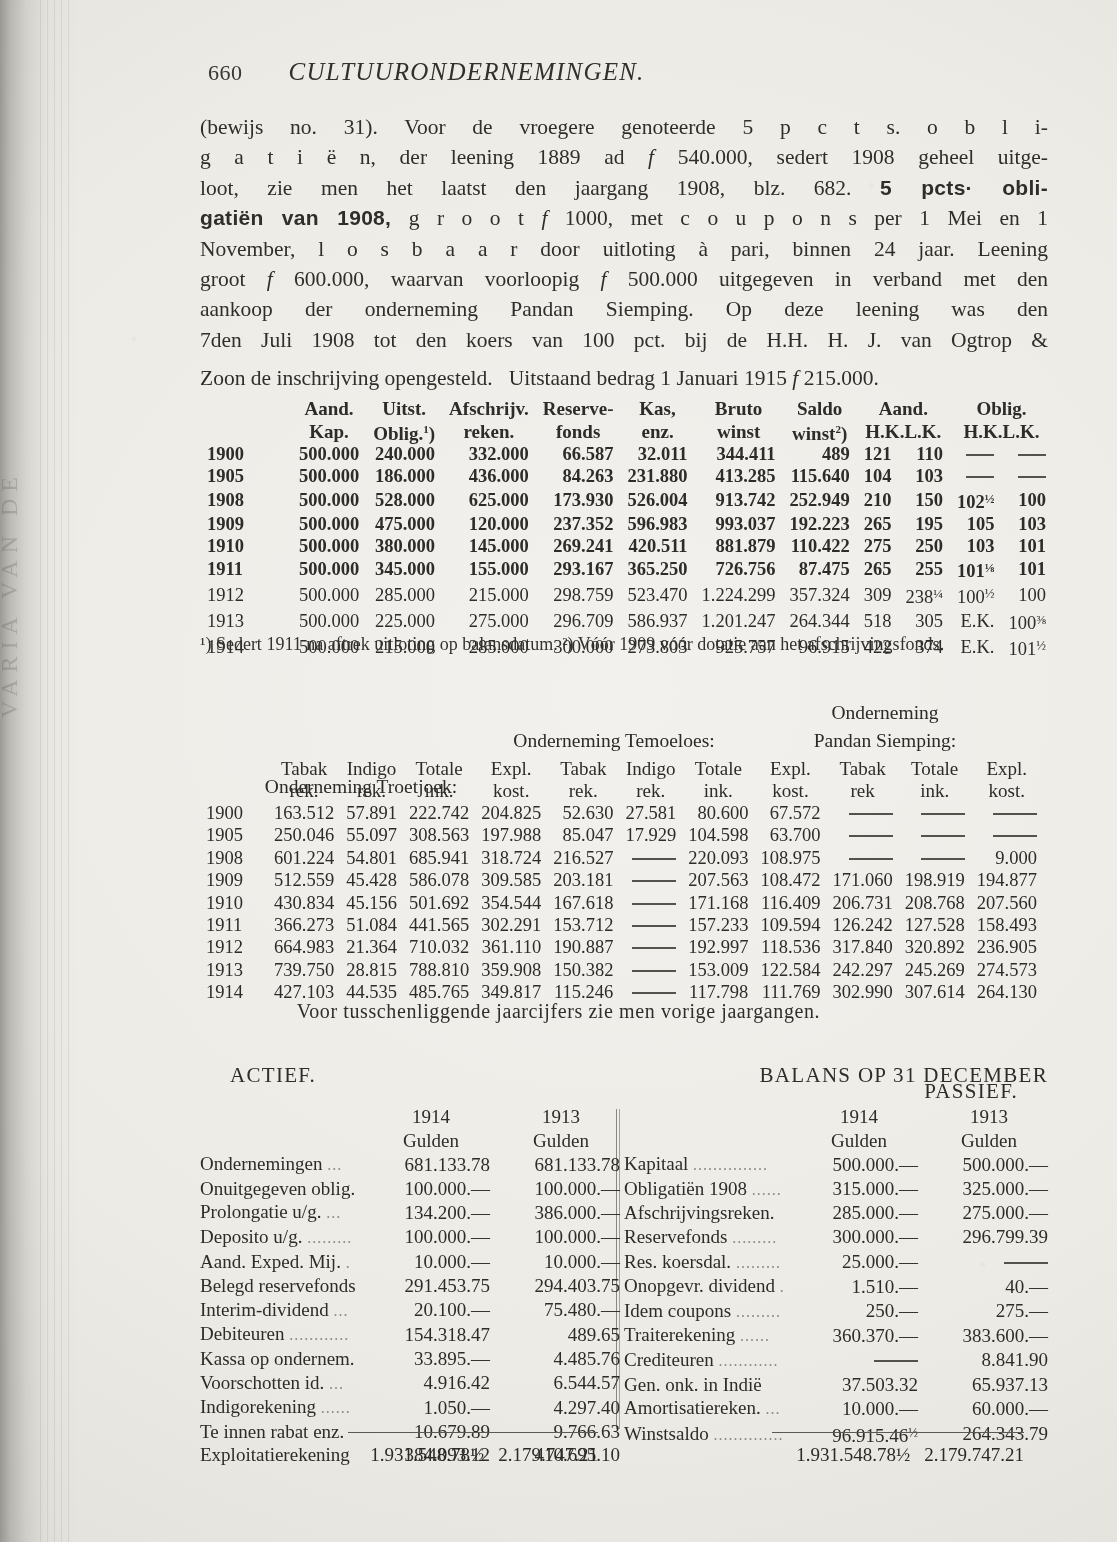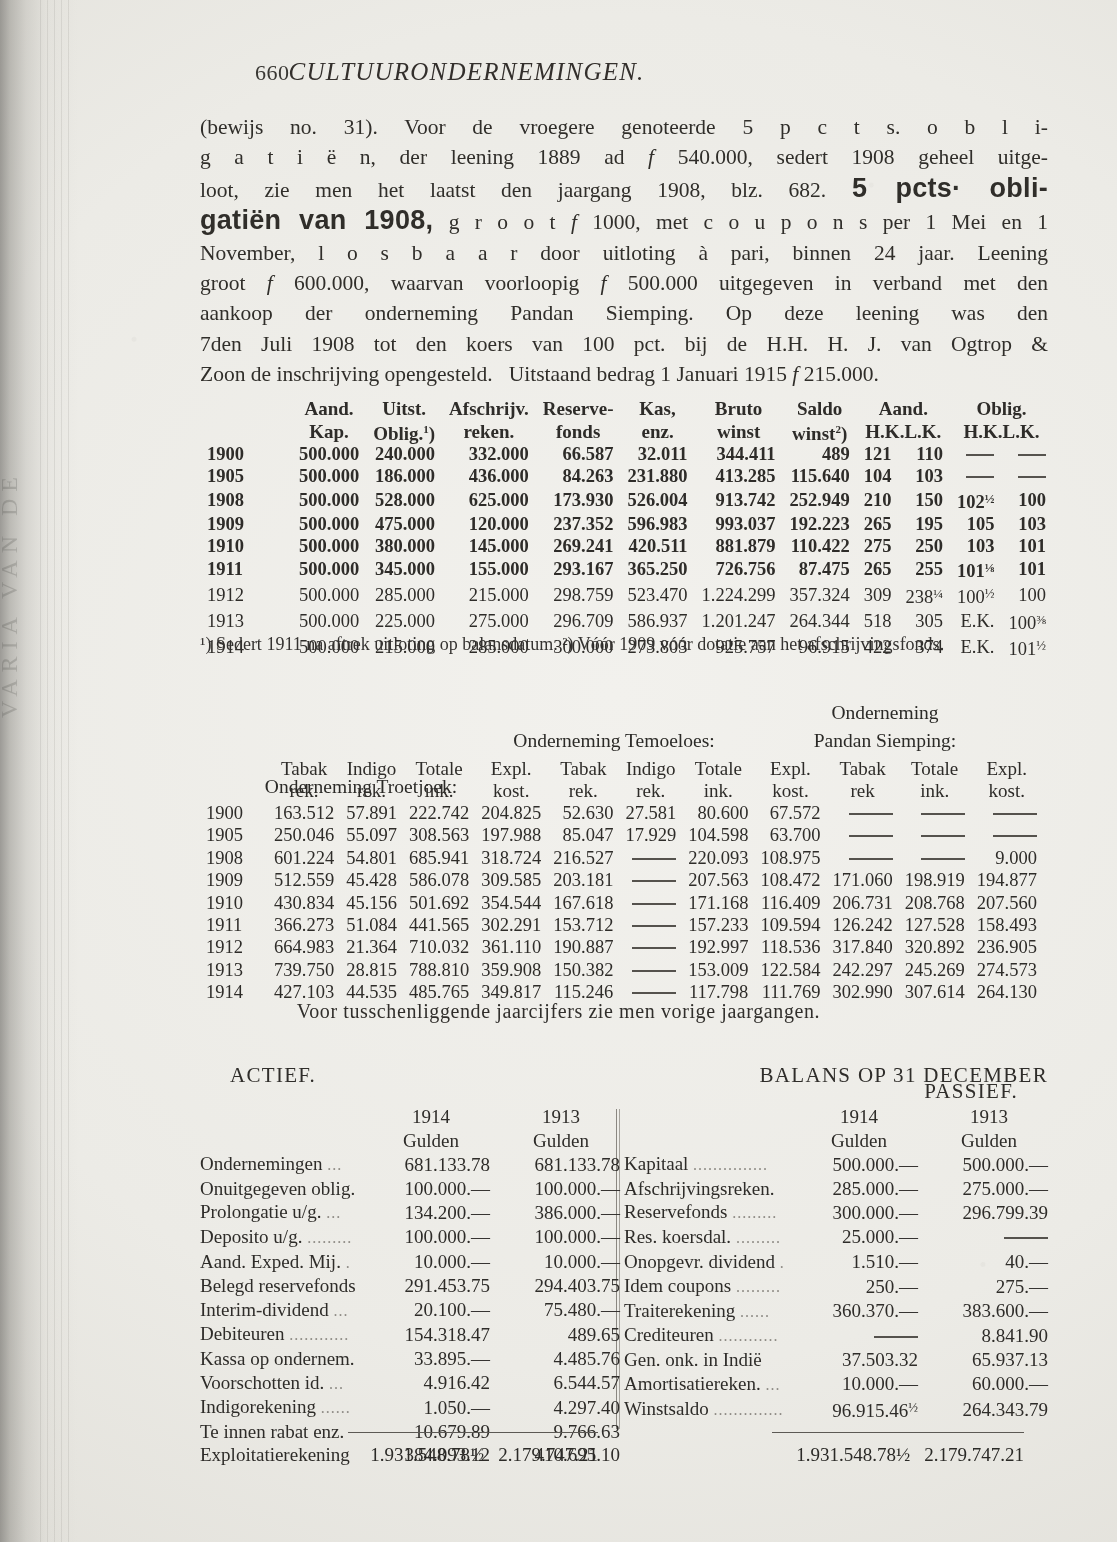--- a/index.html
+++ b/index.html
@@ -81,21 +81,20 @@
     position: absolute;
     top: 60px; left: 0; width: 1117px;
     height: 26px;
   }
   .folio {
     position: absolute;
     left: 208px; top: 0;
     font-size: 22px;
     letter-spacing: 0.5px;
     color: #3a3834;
-    margin-left: 47px;
   }
   .runtitle {
     position: absolute;
     left: 0; top: -2px; width: 933px;
     text-align: center;
     font-style: italic;
     font-size: 25px;
     letter-spacing: 1.2px;
     color: #332f2c;
   }
@@ -103,21 +102,21 @@
   
   .para {
     position: absolute;
     left: 200px; top: 112px;
     width: 848px;
     font-size: 21.5px;
     line-height: 30.4px;
     text-align: justify;
     color: #302e2a;
   }
-  .para .bold { font-weight: bold; font-family: "Liberation Sans", sans-serif; font-size: 27px; letter-spacing: 0.3px;}
+  .para .bold { font-weight: bold; font-family: "Liberation Sans", sans-serif; font-size: 21px; letter-spacing: 0.3px;}
 
   
   .tbl {
     position: absolute;
     border-collapse: collapse;
     font-size: 18.5px;
     color: #2e2c29;
   }
   .tbl td, .tbl th {
     padding: 0 0 0 0;
@@ -269,21 +268,21 @@
 
     <div class="para" id="para">
         <div style="white-space: normal; text-align: justify; text-align-last: justify;">(bewijs  no.  31).    Voor   de   vroegere   genoteerde   5   p c t s.   o b l i-</div>
         <div style="white-space: normal; text-align: justify; text-align-last: justify;">g a t i ë n,  der  leening  1889  ad  <i>f</i> 540.000,  sedert  1908  geheel  uitge-</div>
         <div style="white-space: normal; text-align: justify; text-align-last: justify;">loot,  zie  men  het  laatst  den   jaargang 1908, blz. 682.  <span class="bold">5 pcts· obli-</span></div>
         <div style="white-space: normal; text-align: justify; text-align-last: justify;"><span class="bold">gatiën van 1908,</span>  g r o o t  <i>f</i> 1000, met  c o u p o n s  per 1 Mei en 1</div>
         <div style="white-space: normal; text-align: justify; text-align-last: justify;">November,  l o s b a a r   door uitloting à pari, binnen 24 jaar. Leening</div>
         <div style="white-space: normal; text-align: justify; text-align-last: justify;">groot <i>f</i> 600.000, waarvan voorloopig <i>f</i> 500.000 uitgegeven in verband met den</div>
         <div style="white-space: normal; text-align: justify; text-align-last: justify;">aankoop der onderneming Pandan Siemping.  Op deze leening was den</div>
         <div style="white-space: normal; text-align: justify; text-align-last: justify;">7den Juli 1908 tot den koers van 100 pct. bij de H.H. H. J. van Ogtrop &amp;</div>
-        <div style="white-space: pre;">Zoon de inschrijving opengesteld.   Uitstaand bedrag 1 Januari 1915 <i>f</i> 215.000.</div>
+        <div style="white-space: pre; margin-top: 8px;">Zoon de inschrijving opengesteld.   Uitstaand bedrag 1 Januari 1915 <i>f</i> 215.000.</div>
       </div>
 
     <table class="tbl" id="table1">
       <thead>
         <tr>
             <th style="min-width: 78px;"></th>
             <th>Aand.</th>
             <th>Uitst.</th>
             <th>Afschrijv.</th>
             <th>Reserve-</th>
@@ -711,20 +710,25 @@
                 <td class="lbl"></td>
                 <td class="v1">Gulden</td>
                 <td class="v2">Gulden</td>
               </tr>
               <tr>
                 <td class="lbl">Kapitaal <span class="leader">...............</span></td>
                 <td class="v1">500.000.—</td>
                 <td class="v2">500.000.—</td>
               </tr>
               <tr>
+                <td class="lbl">Obligatiën  1908 <span class="leader">......</span></td>
+                <td class="v1">315.000.—</td>
+                <td class="v2">325.000.—</td>
+              </tr>
+              <tr>
                 <td class="lbl">Afschrijvingsreken.</td>
                 <td class="v1">285.000.—</td>
                 <td class="v2">275.000.—</td>
               </tr>
               <tr>
                 <td class="lbl">Reservefonds <span class="leader">.........</span></td>
                 <td class="v1">300.000.—</td>
                 <td class="v2">296.799.39</td>
               </tr>
               <tr>

